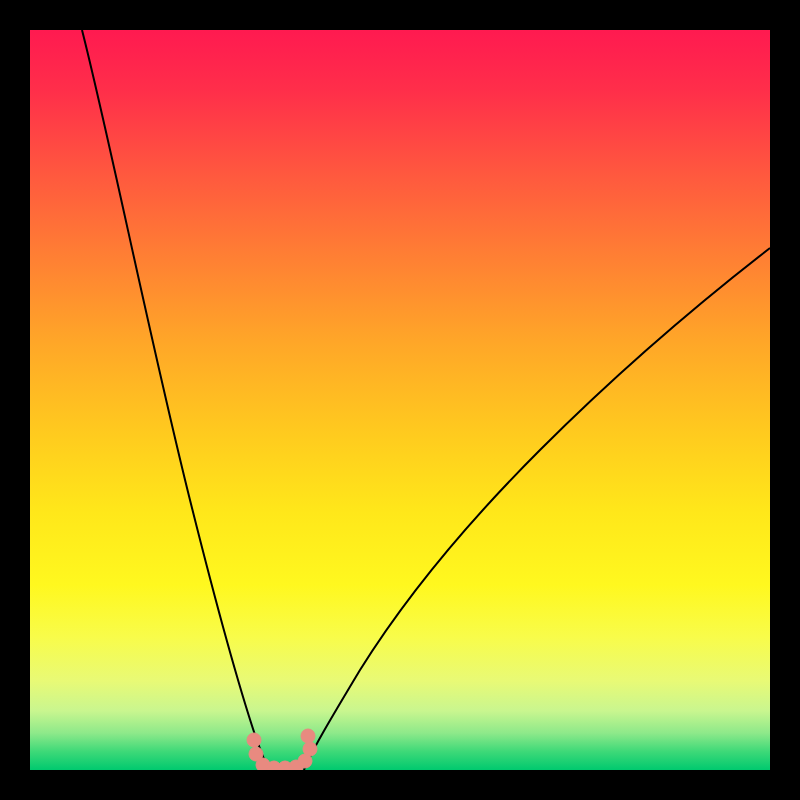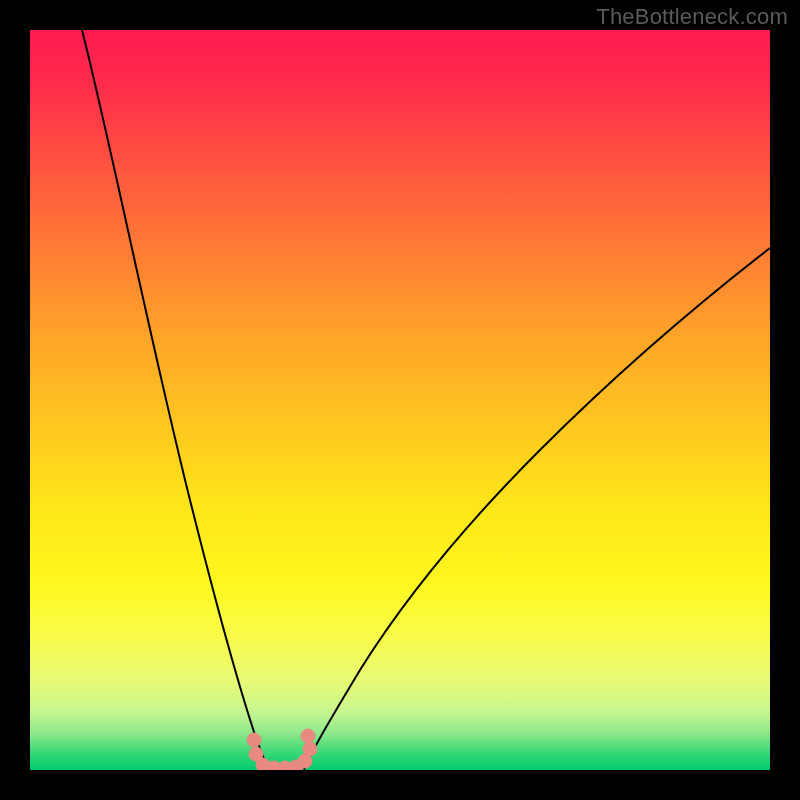--- a/index.html
+++ b/index.html
@@ -67,21 +67,20 @@
   .marker {
     fill: #e88a80;
     stroke: #e88a80;
   }
 </style>
 </head>
 <body>
 
 <div class="frame">
 
-  <div class="watermark">TheBottleneck.com</div>
 
   <div class="plot-area">
     <div class="gradient-bg"></div>
 
     <svg class="curves" viewBox="0 0 740 740" preserveAspectRatio="none">
       <path class="curve" d="M 52 0
                C 80 110, 120 310, 160 470
                C 190 590, 210 660, 226 708
                C 232 724, 236 734, 238 740"></path>
       <path class="curve" d="M 274 740

